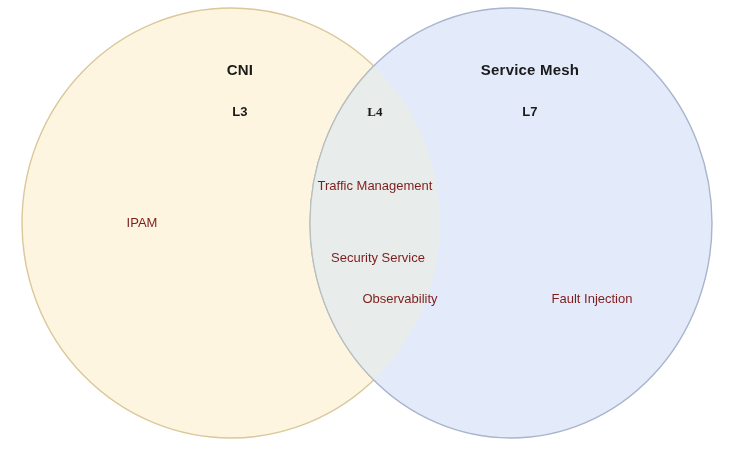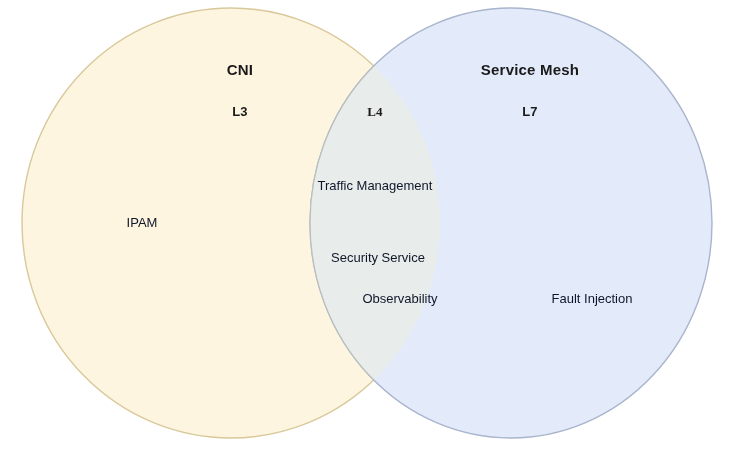--- a/index.html
+++ b/index.html
@@ -40,21 +40,21 @@
     letter-spacing: 0.2px;
   }
   .layer-label {
     font-size: 13px;
     font-weight: bold;
     letter-spacing: 0.2px;
   }
   .item-label {
     font-size: 13px;
     font-weight: normal;
-    color: #0f172a;
+    color: #7f1d1d;
   }
 </style>
 </head>
 <body>
 
 <div id="venn-canvas">
 
   <svg id="venn-svg" viewBox="0 0 734 449">
     <defs>
       <clipPath id="clip-left">

